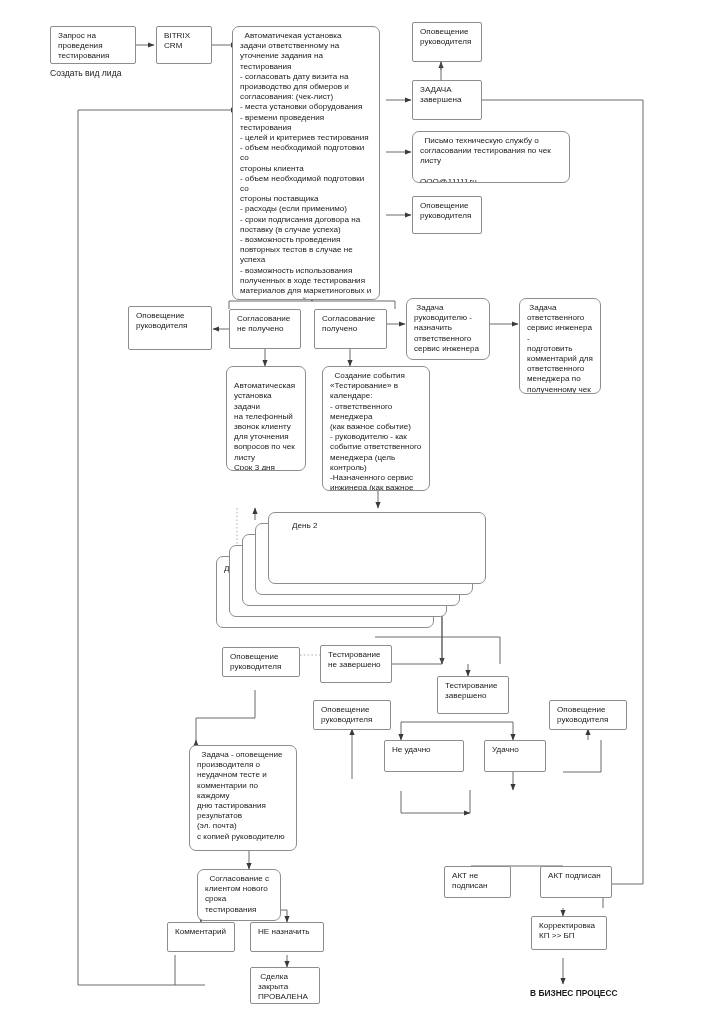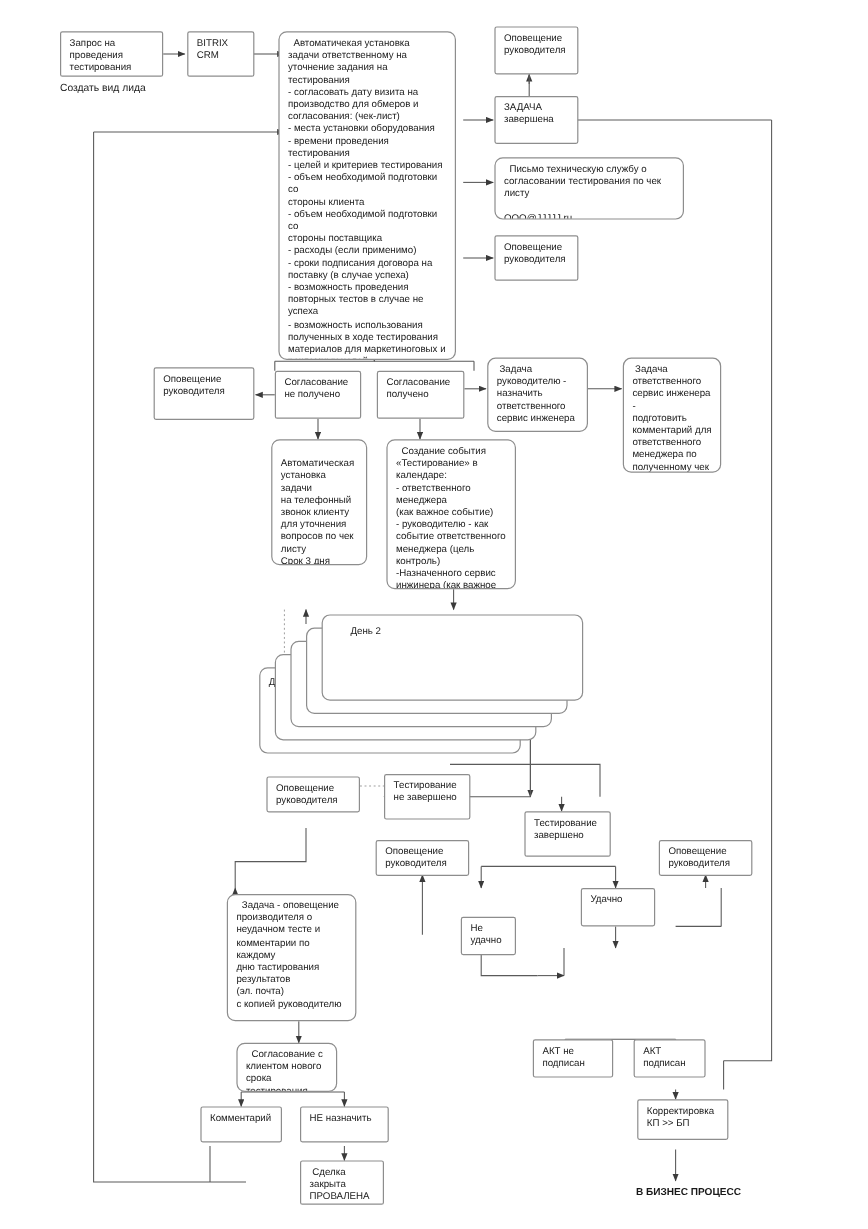--- a/index.html
+++ b/index.html
@@ -246,43 +246,43 @@
 
   <div class="node sq" style="left:437px;top:676px;width:72px;height:38px;">Тестирование
 завершено</div>
 
   <div class="node sq" style="left:313px;top:700px;width:78px;height:30px;">Оповещение
 руководителя</div>
 
   <div class="node sq" style="left:549px;top:700px;width:78px;height:30px;">Оповещение
 руководителя</div>
 
-  <div class="node sq" style="left:384px;top:740px;width:46px;height:32px;margin-top:24px;">Не удачно</div>
+  <div class="node sq" style="left:384px;top:740px;width:80px;height:32px;">Не удачно</div>
 
   <div class="node sq" style="left:484px;top:740px;width:62px;height:32px;">Удачно</div>
 
   <div class="node" style="left:189px;top:745px;width:108px;height:106px;">  Задача - оповещение
 производителя о
 неудачном тесте и
 комментарии по каждому
 дню тастирования
 результатов
 (эл. почта)
 с копией руководителю</div>
 
 
-  <div class="node" style="left:197px;top:869px;width:84px;height:41px;">  Согласование с
+  <div class="node" style="left:197px;top:869px;width:84px;height:52px;">  Согласование с
 клиентом нового
 срока
 тестирования</div>
 
   <div class="node sq" style="left:444px;top:866px;width:67px;height:32px;">АКТ не
 подписан</div>
 
-  <div class="node sq" style="left:528px;top:866px;width:60px;height:32px;">АКТ подписан</div>
+  <div class="node sq" style="left:540px;top:866px;width:72px;height:32px;">АКТ подписан</div>
 
   <div class="node sq" style="left:167px;top:922px;width:68px;height:30px;">Комментарий</div>
 
   <div class="node sq" style="left:250px;top:922px;width:74px;height:30px;">НЕ назначить</div>
 
   <div class="node sq" style="left:250px;top:967px;width:70px;height:37px;"> Сделка
 закрыта
 ПРОВАЛЕНА</div>
 
   <div class="node sq" style="left:531px;top:916px;width:76px;height:34px;">Корректировка

